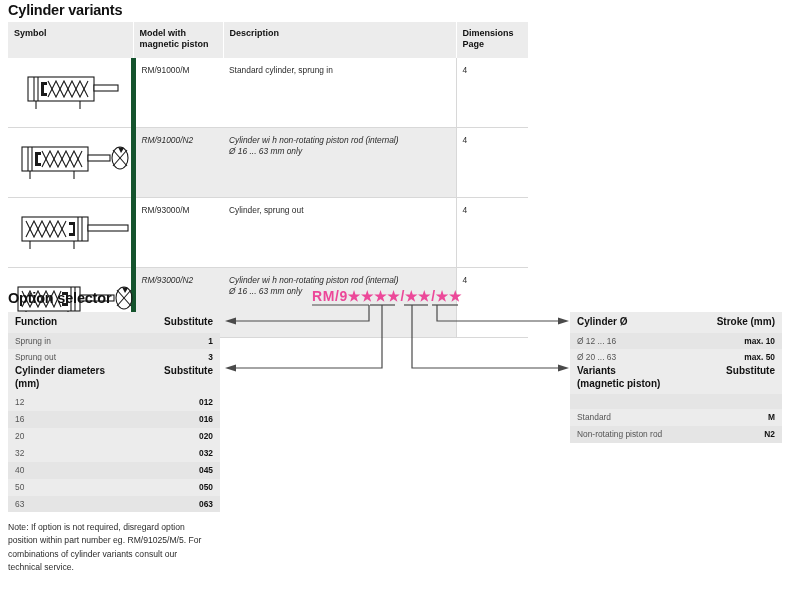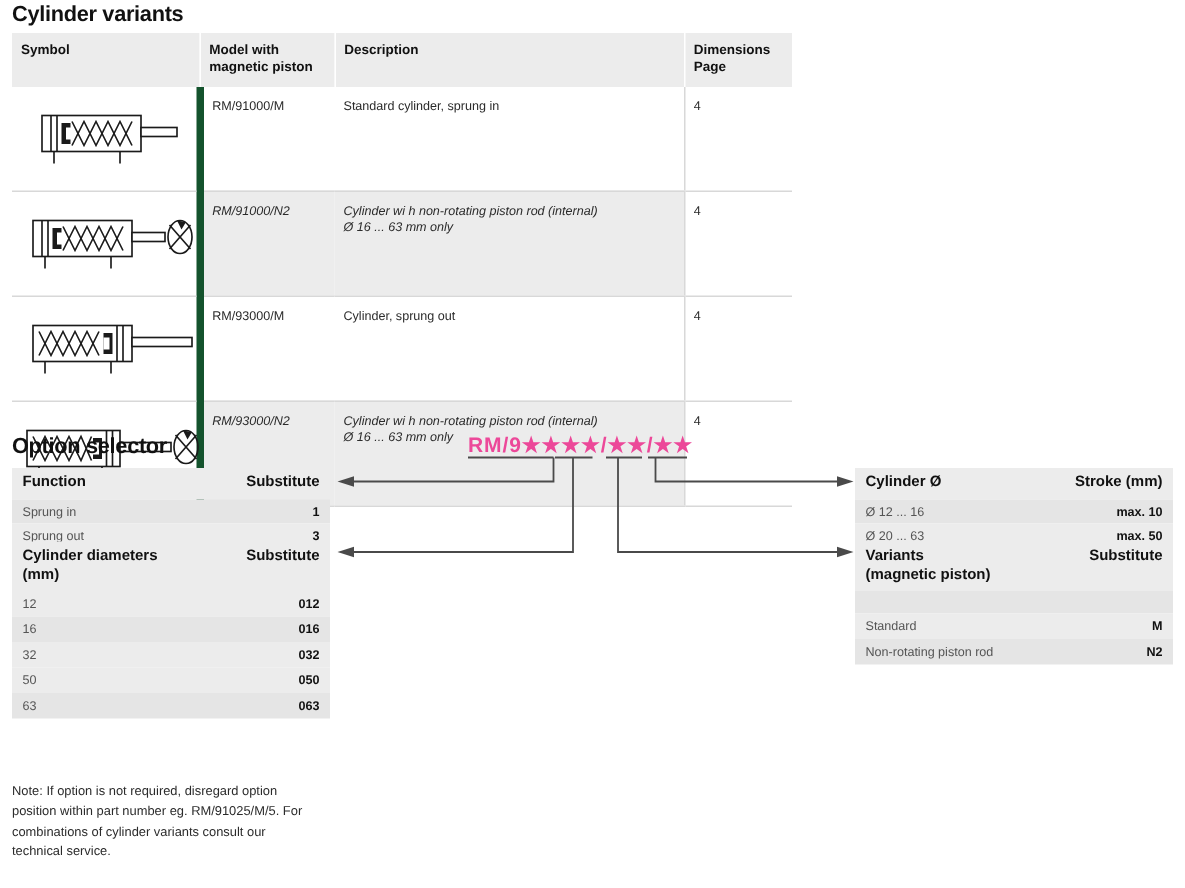--- a/index.html
+++ b/index.html
@@ -342,22 +342,30 @@
   <tbody>
     <tr class="alt">
       <td>12</td>
       <td class="r">012</td>
     </tr>
     <tr class="plain">
       <td>16</td>
       <td class="r">016</td>
     </tr>
     <tr class="alt">
+      <td>20</td>
+      <td class="r">020</td>
+    </tr>
+    <tr class="alt">
       <td>32</td>
       <td class="r">032</td>
+    </tr>
+    <tr class="plain">
+      <td>40</td>
+      <td class="r">045</td>
     </tr>
     <tr class="alt">
       <td>50</td>
       <td class="r">050</td>
     </tr>
     <tr class="plain">
       <td>63</td>
       <td class="r">063</td>
     </tr>
   </tbody>

